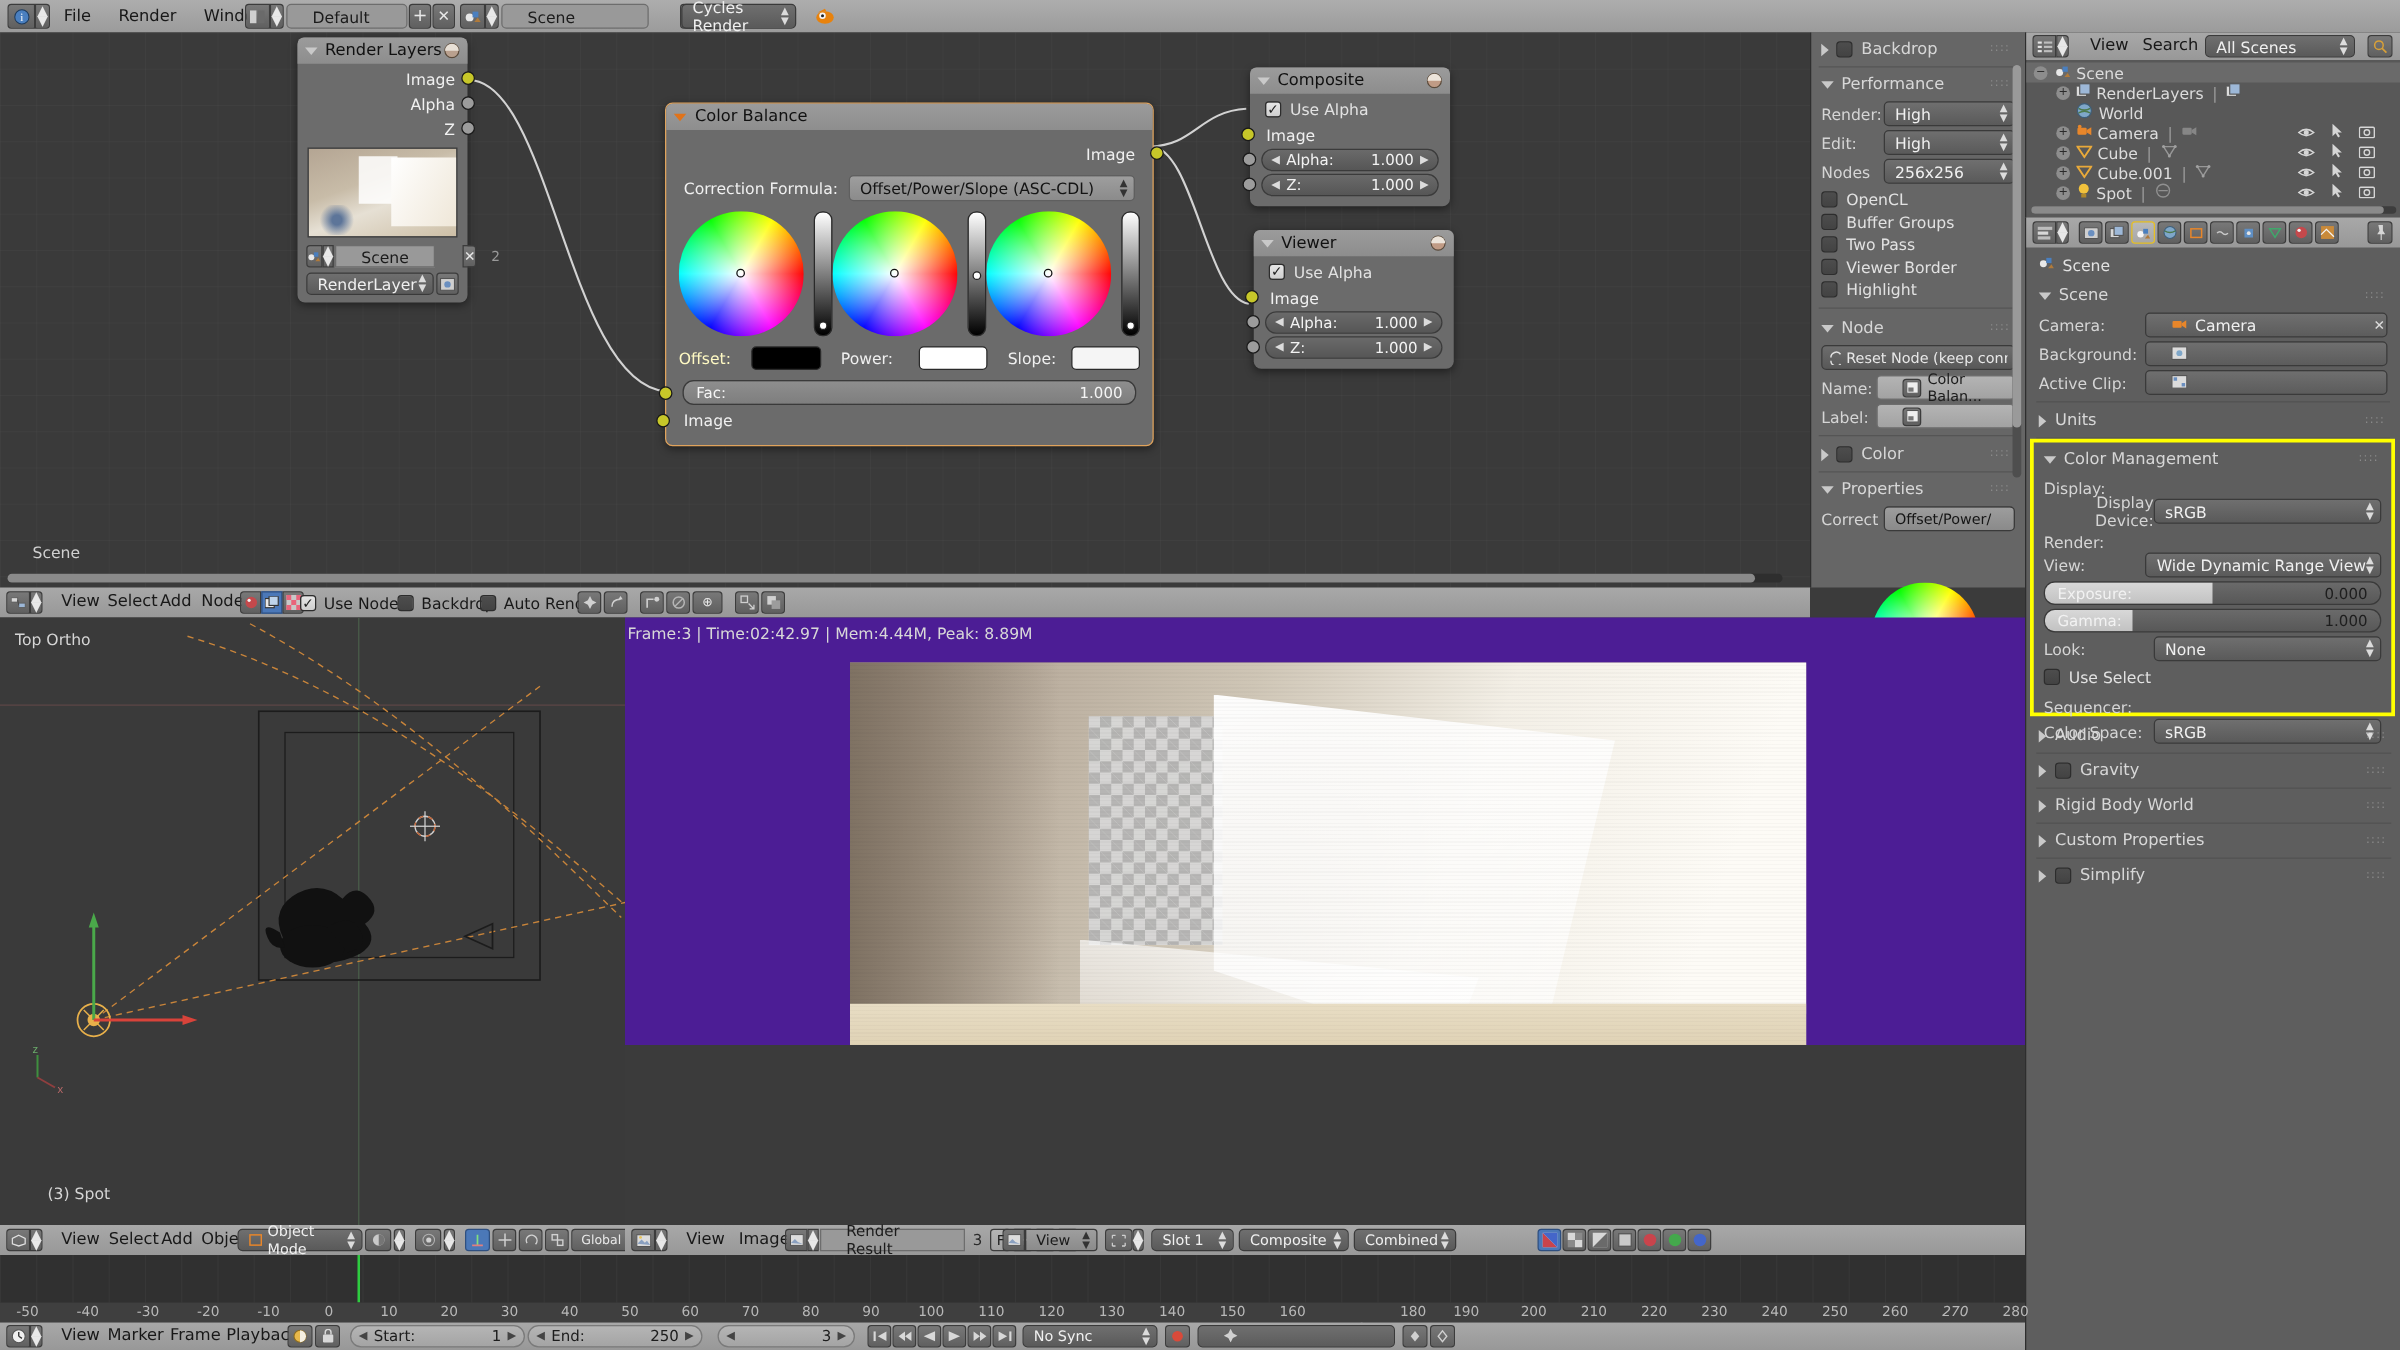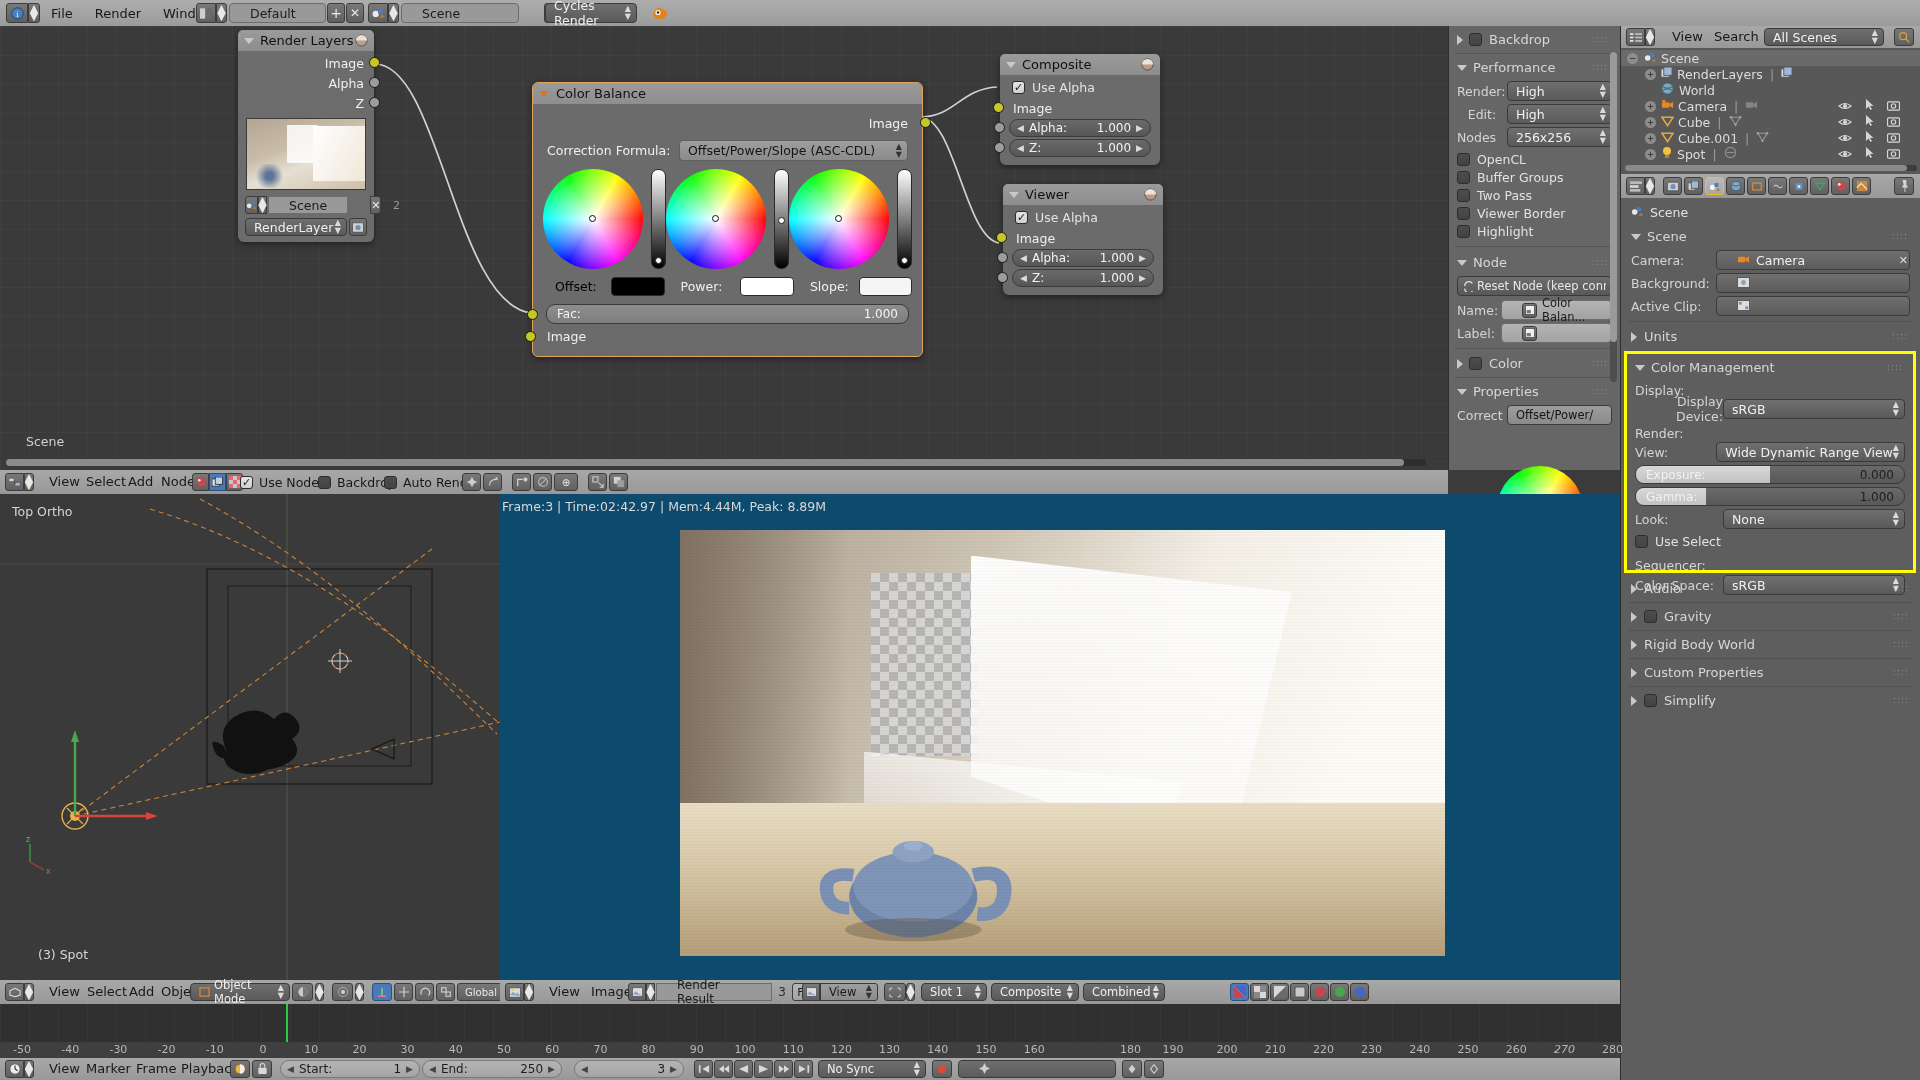--- a/index.html
+++ b/index.html
@@ -307,21 +307,21 @@
           <div class="wheel">
               <span class="cur"></span>
             </div>
           <div class="vslider" style="margin-left:8px;">
               <span class="kn"></span>
             </div>
         </div>
       </div>
 
       <div style="display:flex;align-items:center;padding:8px 10px 0;">
-        <span class="plabel" style="width:60px;color:#000000;margin-left:12px;">Offset:</span>
+        <span class="plabel" style="width:60px;color:#fef9c3;">Offset:</span>
         <div style="width:57px;height:19px;border-radius:4px;background:#000;border:1px solid #2a2a2a;"></div>
         <span class="plabel" style="width:64px;margin-left:16px;color:#f0f0f0;">Power:</span>
         <div style="width:57px;height:19px;border-radius:4px;background:#ffffff;border:1px solid #2a2a2a;"></div>
         <span class="plabel" style="width:52px;margin-left:16px;color:#f0f0f0;">Slope:</span>
         <div style="width:57px;height:19px;border-radius:4px;background:#f5f5f5;border:1px solid #2a2a2a;"></div>
       </div>
 
       <div style="margin:8px 13px 0;position:relative;">
         <div class="slider" style="background:linear-gradient(#8e8e8e,#7e7e7e);height:20px;">
           <span class="lb" style="color:#f4f4f4;">Fac:</span>
@@ -445,21 +445,21 @@
       <span class="plabel" style="width:50px;">Render:</span>
       <div class="dropdn" style="flex:1;">
         <span>High</span>
         <span class="arrows" style="display:flex;flex-direction:column;">
             <span>▲</span>
             <span>▼</span>
           </span>
       </div>
     </div>
     <div class="prow">
-      <span class="plabel" style="width:50px;text-align:center;">Edit:</span>
+      <span class="plabel" style="width:50px;">Edit:</span>
       <div class="dropdn" style="flex:1;">
         <span>High</span>
         <span class="arrows" style="display:flex;flex-direction:column;">
             <span>▲</span>
             <span>▼</span>
           </span>
       </div>
     </div>
     <div class="prow">
       <span class="plabel" style="width:50px;">Nodes</span>
@@ -1195,21 +1195,21 @@
 
     <path d="M372 255 L394 245 L394 265 Z" fill="none" stroke="#1c1c1c" stroke-width="1.4"></path>
 
     <line x1="30" y1="368" x2="30" y2="350" stroke="#3f8f3f" stroke-width="1.6"></line>
     <line x1="30" y1="368" x2="44" y2="376" stroke="#8f3f3f" stroke-width="1.6"></line>
     <text x="26" y="348" font-size="9" fill="#6aaa6a" font-family="sans-serif">z</text>
     <text x="46" y="380" font-size="9" fill="#bb6a6a" font-family="sans-serif">x</text>
   </svg>
 </div>
 
-<div class="abs" id="renderimg" style="left:500px;top:494px;width:1120px;height:486px;background:#0c4a6e;overflow:hidden;">
+<div class="abs" id="renderimg" style="left:500px;top:494px;width:1120px;height:342px;background:#4c1d95;overflow:hidden;">
   <span class="abs" style="left:2px;top:5px;font-size:12.5px;color:#d8d8d8;">Frame:3 | Time:02:42.97 | Mem:4.44M, Peak: 8.89M</span>
 
   <div class="abs" style="left:180px;top:36px;width:765px;height:426px;overflow:hidden;
               background:linear-gradient(160deg,#9c8c79 0%,#b7ab97 22%,#e8e2d6 48%,#ded5c3 72%,#c4b49a 100%);">
 
     <div style="position:absolute;left:0;top:0;width:100%;height:66%;background:linear-gradient(110deg,#a8998a 0%,#cfc6b6 38%,#f3efe6 62%,#fdfbf6 88%);"></div>
 
     <div style="position:absolute;left:0;top:0;width:22%;height:100%;background:linear-gradient(90deg,#7f7263,#a2968600);"></div>
 
     <div class="checker abs" style="left:25%;top:10%;width:14%;height:43%;opacity:.92;"></div>

